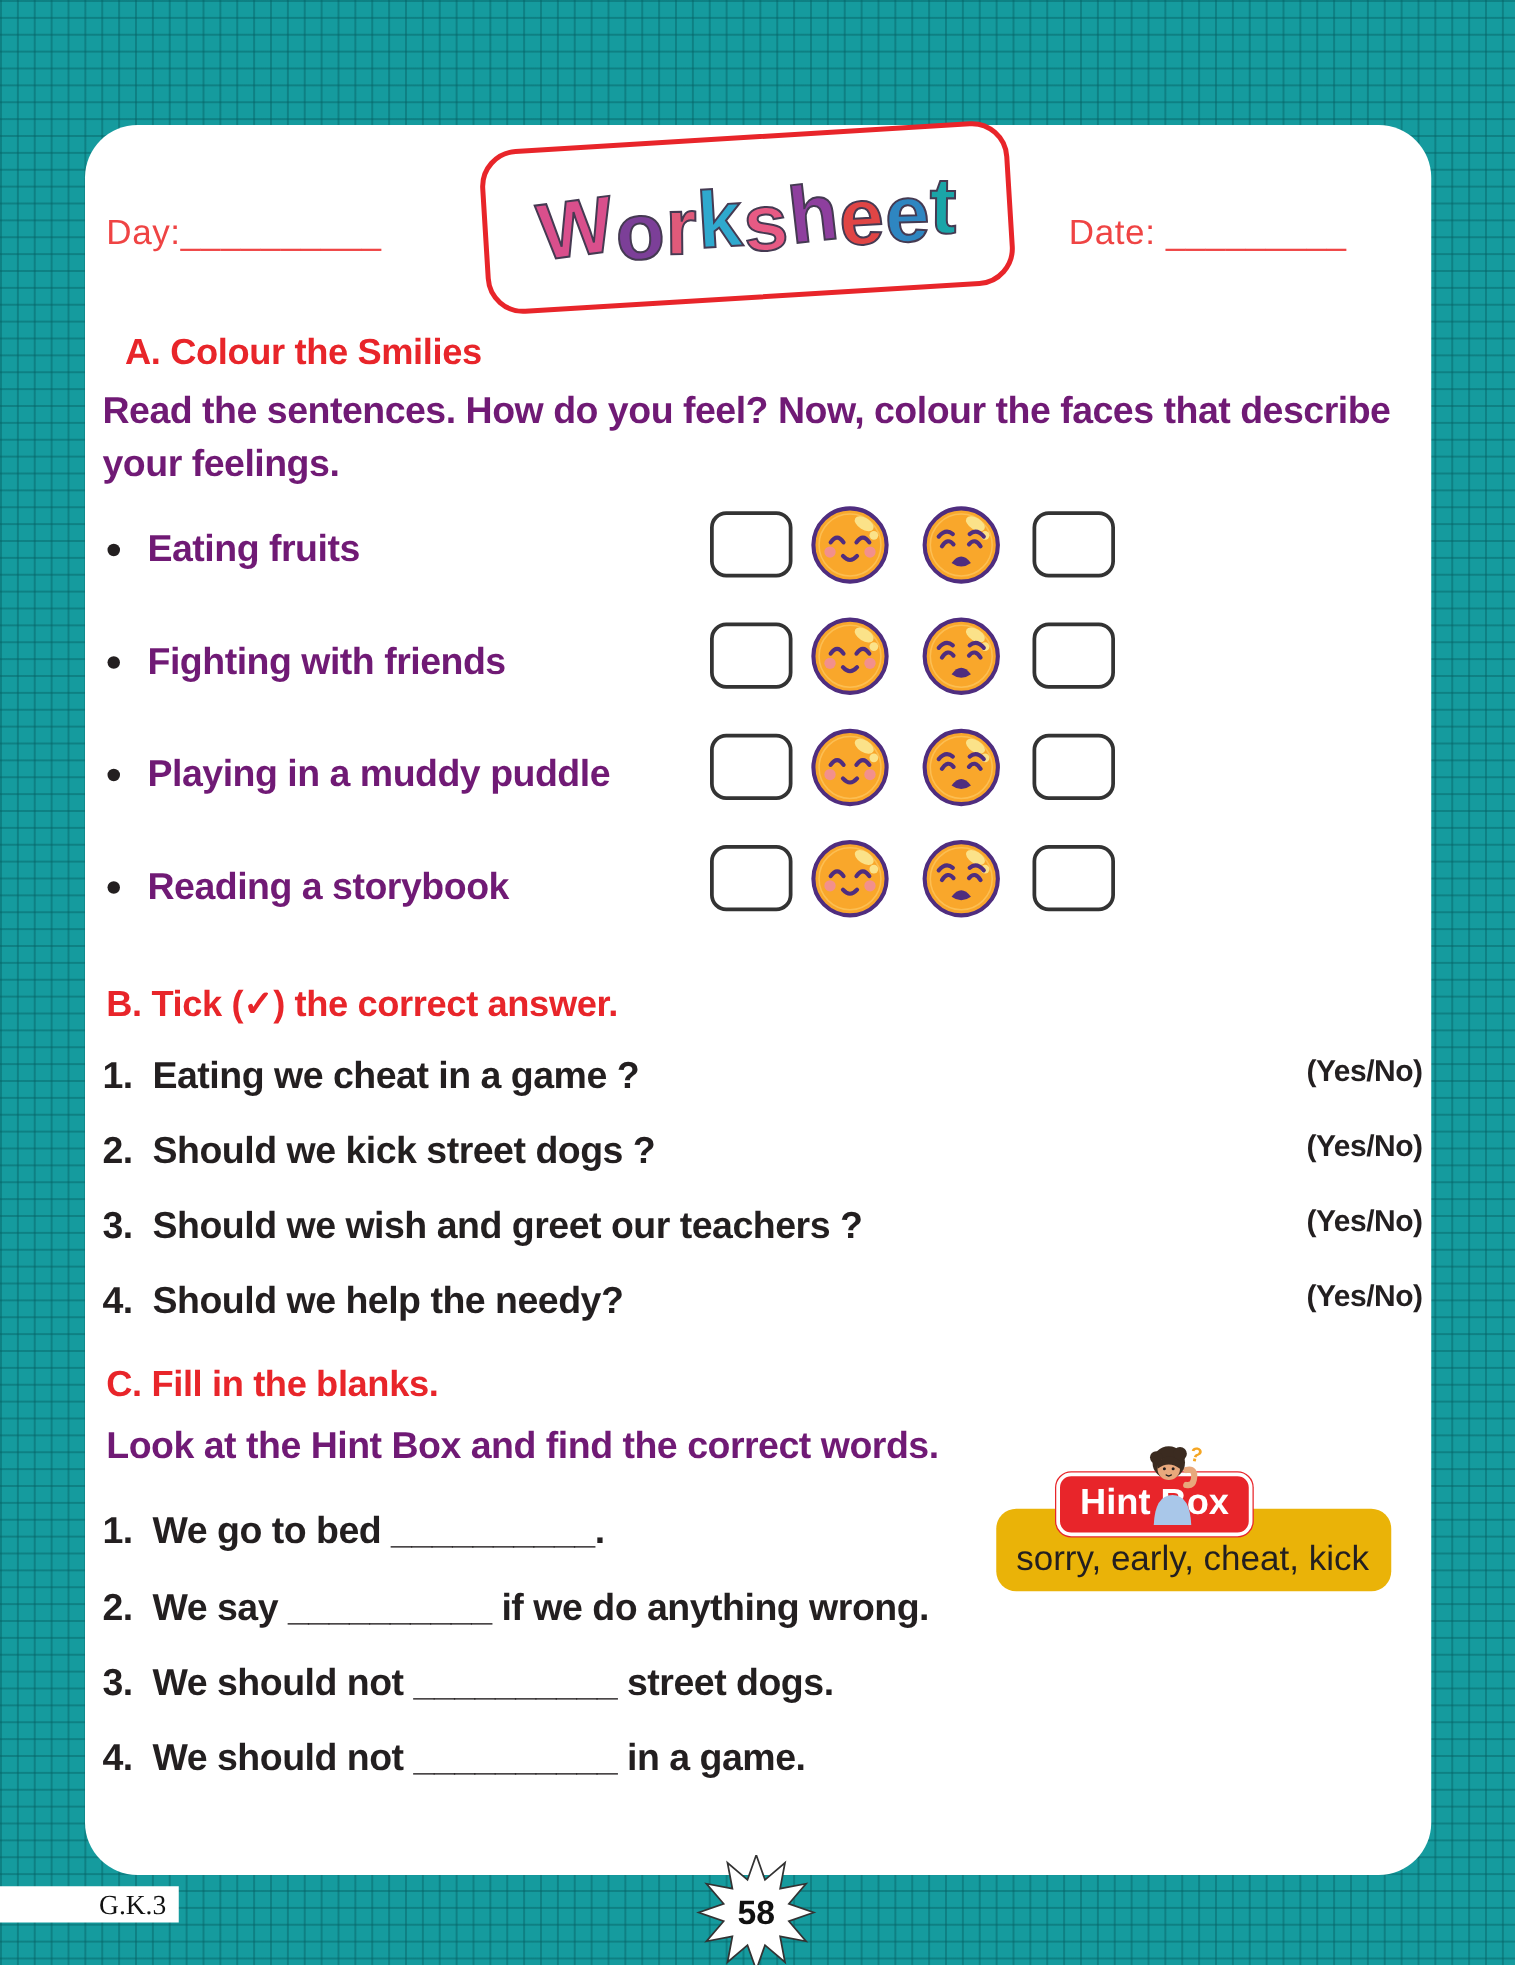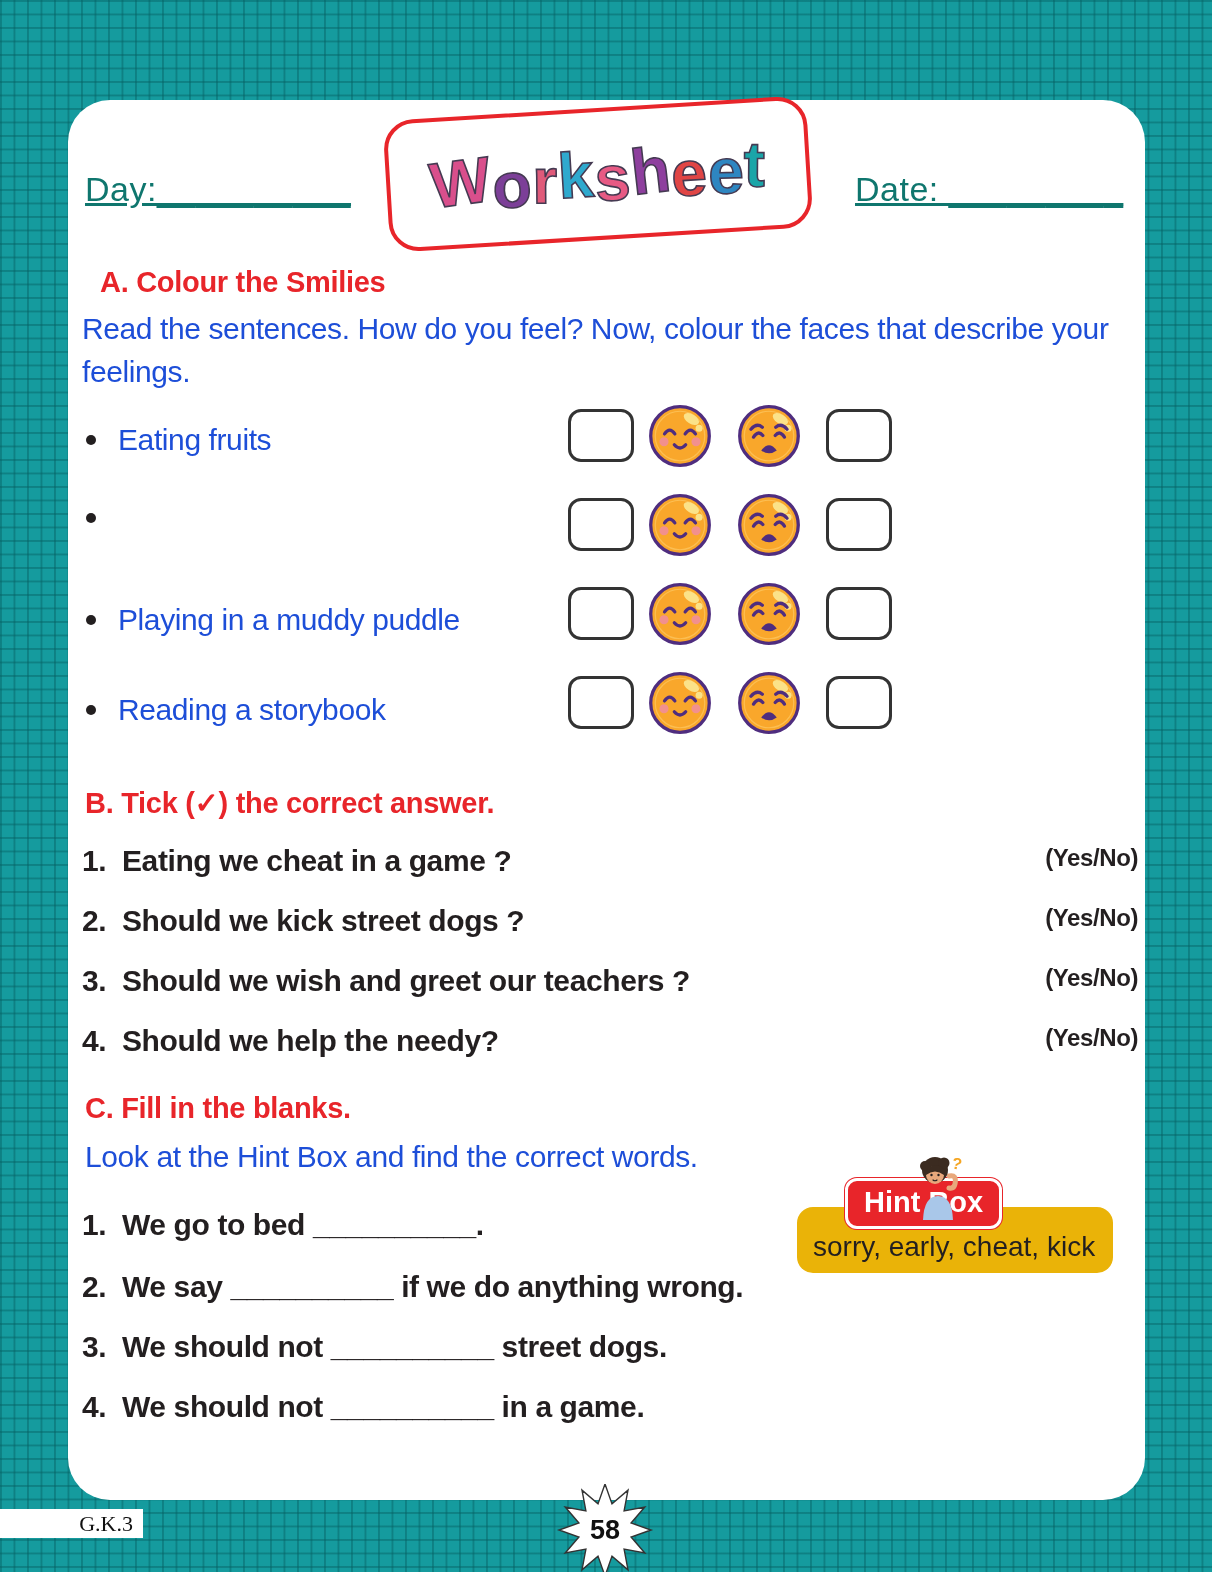--- a/index.html
+++ b/index.html
@@ -13,21 +13,21 @@
       linear-gradient(90deg, rgba(6,96,99,0.45) 1.5px, transparent 1.5px);
     background-size:13.5px 13.5px;
   }
   .card {
     position:absolute; left:68px; top:100px; width:1077px; height:1400px;
     background:#ffffff; border-radius:42px;
   }
   .abs { position:absolute; }
 
   
-  .day-label, .date-label { font-size:34px; font-weight:400; letter-spacing:0.5px; color:#0f766e;text-decoration:underline; }
+  .day-label, .date-label { font-size:28px; font-weight:400; letter-spacing:0.5px; color:#ef4444; }
   .title-box {
     position:absolute; left:318px; top:8px; width:424px; height:132px;
     border:4px solid #e8252a; border-radius:30px; background:#fff;
     transform:rotate(-3.5deg);
     display:flex; align-items:center; justify-content:center; gap:1px;
   }
   .wl {
     font-size:64px; font-weight:bold; line-height:1;
     -webkit-text-stroke:1.6px #453a52; display:inline-block;
   }
@@ -35,21 +35,21 @@
   .wl:nth-child(2){ color:#7c3f98; transform:translateY(6px); }
   .wl:nth-child(3){ color:#e05a7a; transform:translateY(4px) rotate(3deg); }
   .wl:nth-child(4){ color:#2fa9ce; }
   .wl:nth-child(5){ color:#e75a84; transform:translateY(5px); }
   .wl:nth-child(6){ color:#8e3f9e; transform:rotate(-3deg); }
   .wl:nth-child(7){ color:#e04545; transform:translateY(5px); }
   .wl:nth-child(8){ color:#2e86c1; transform:translateY(5px) rotate(2deg); }
   .wl:nth-child(9){ color:#1aa5a8; transform:rotate(4deg); }
 
   .sec-heading { font-size:29px; font-weight:bold; color:#e8252a; letter-spacing:-0.3px; }
-  .body-text  { font-size:30px; font-weight:normal; color:#1d4ed8; letter-spacing:-0.4px; }
+  .body-text  { font-size:30px; font-weight:bold; color:#701a75; letter-spacing:-0.4px; }
   .instructions { width:1056px; line-height:43px; }
 
   .bullet-row { display:flex; align-items:center; gap:22px; }
   .dot { width:10px; height:10px; border-radius:50%; background:#231f20; flex:0 0 auto; }
 
   .smiley-row { position:absolute; left:500px; width:460px; height:66px; }
   .tick-box {
     position:absolute; top:6px; width:66px; height:53px; background:#fff;
     border:3px solid #333; border-radius:13px;
   }
@@ -137,20 +137,21 @@
 
     <div class="abs sec-heading" style="left:32px; top:166px;">A. Colour the Smilies</div>
     <div class="abs body-text instructions" style="left:14px; top:207px;">Read the sentences. How do you feel? Now, colour the faces that describe your feelings.</div>
 
     <div class="abs bullet-row" style="left:18px; top:323px;">
       <span class="dot"></span>
       <span class="body-text">Eating fruits</span>
     </div>
     <div class="abs bullet-row" style="left:18px; top:413px;">
       <span class="dot"></span>
+      <span class="body-text">Fighting with friends</span>
     </div>
     <div class="abs bullet-row" style="left:18px; top:503px;">
       <span class="dot"></span>
       <span class="body-text">Playing in a muddy puddle</span>
     </div>
     <div class="abs bullet-row" style="left:18px; top:593px;">
       <span class="dot"></span>
       <span class="body-text">Reading a storybook</span>
     </div>
 

